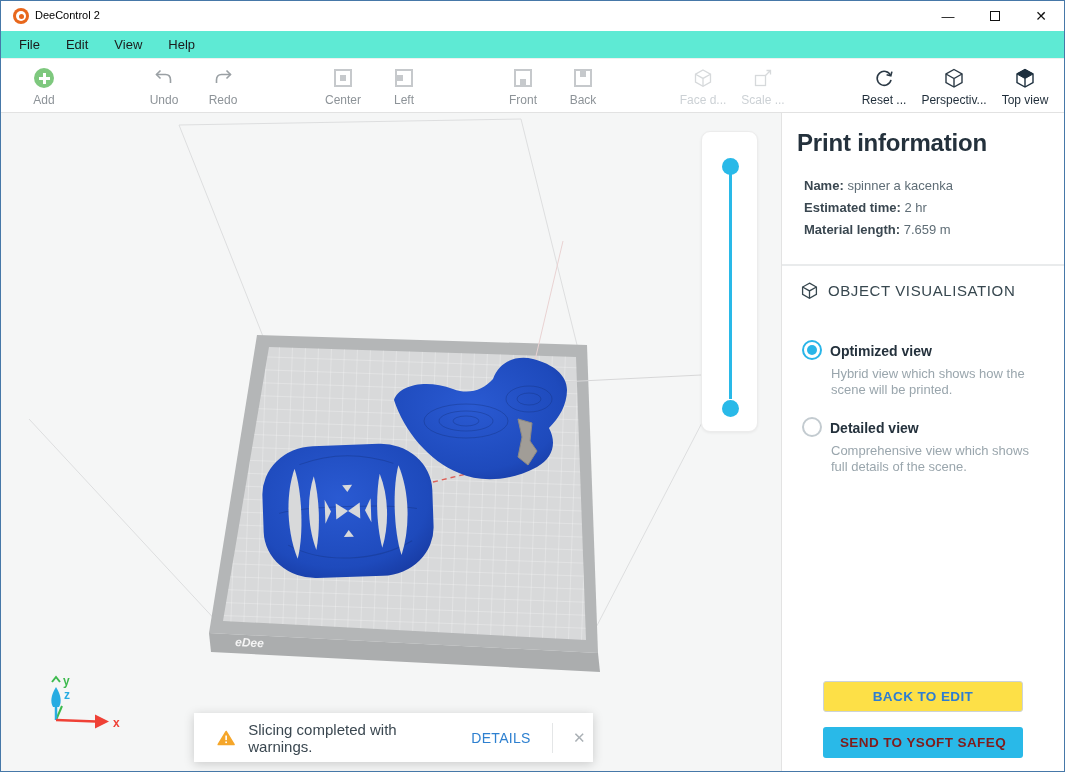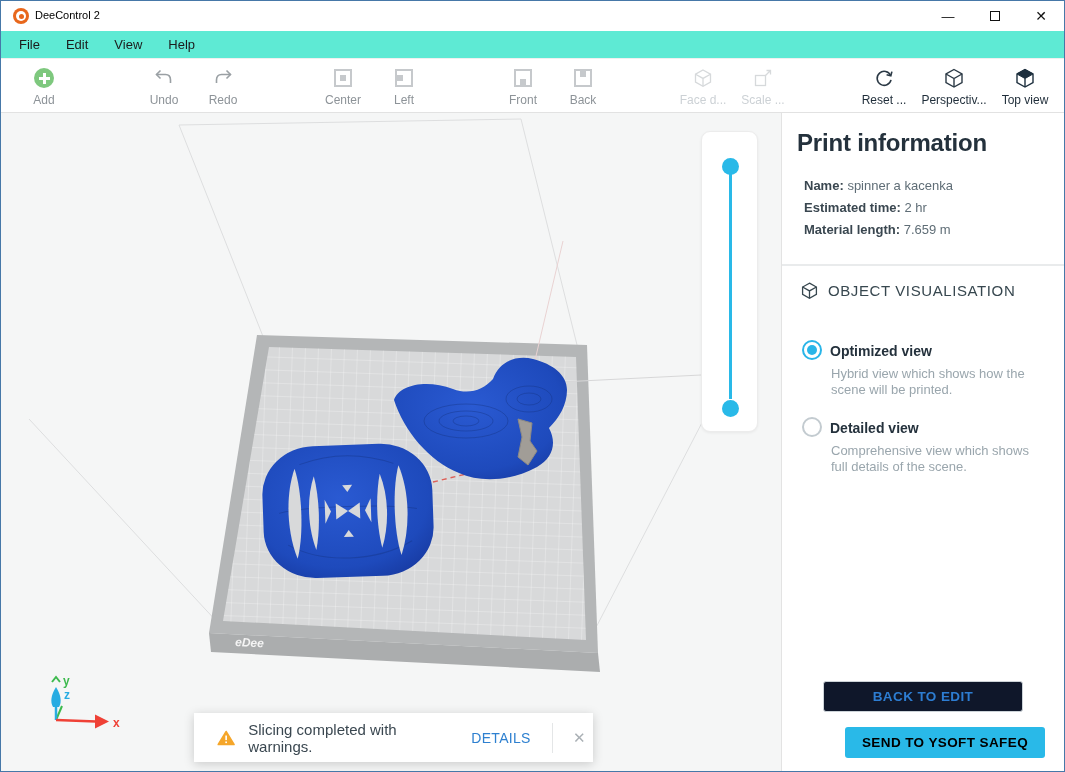--- a/index.html
+++ b/index.html
@@ -74,22 +74,22 @@
   .section-title { font-size:15px; color:#37474f; letter-spacing:.6px; }
   .option { position:absolute; left:20px; }
   .option.opt1 { top:227px; }
   .option.opt2 { top:304px; }
   .radio { position:absolute; left:0; top:0; width:20px; height:20px; border-radius:50%; border:2px solid #c3cbd0; background:#fff; }
   .option.selected .radio { border-color:#29b5e8; }
   .option.selected .radio:after { content:""; position:absolute; left:3px; top:3px; width:10px; height:10px; border-radius:50%; background:#29b5e8; }
   .opt-label { position:absolute; left:28px; top:3px; font-size:14px; font-weight:bold; color:#24313c; white-space:nowrap; }
   .opt-desc { position:absolute; left:29px; top:26px; width:214px; font-size:13px; line-height:16px; color:#9aa6ad; }
   .btn { position:absolute; left:41px; width:200px; height:31px; border-radius:3px; display:flex; align-items:center; justify-content:center; font-size:13.5px; font-weight:bold; letter-spacing:.4px; }
-  .btn.back { top:568px; background:#0f172a; border:1px solid #ccd3d8; color:#2d7dd2; }
-  .btn.send { top:614px; background:#29b9e8; border:none; color:#000000;margin-left:22px; }
+  .btn.back { top:568px; background:#fde047; border:1px solid #ccd3d8; color:#2d7dd2; }
+  .btn.send { top:614px; background:#29b9e8; border:none; color:#7f1d1d; }
 </style>
 </head>
 <body>
 
 <div class="window">
 
   <div class="titlebar">
     <div class="app-logo">
         <span class="ring"></span>
         <span class="dot"></span>

